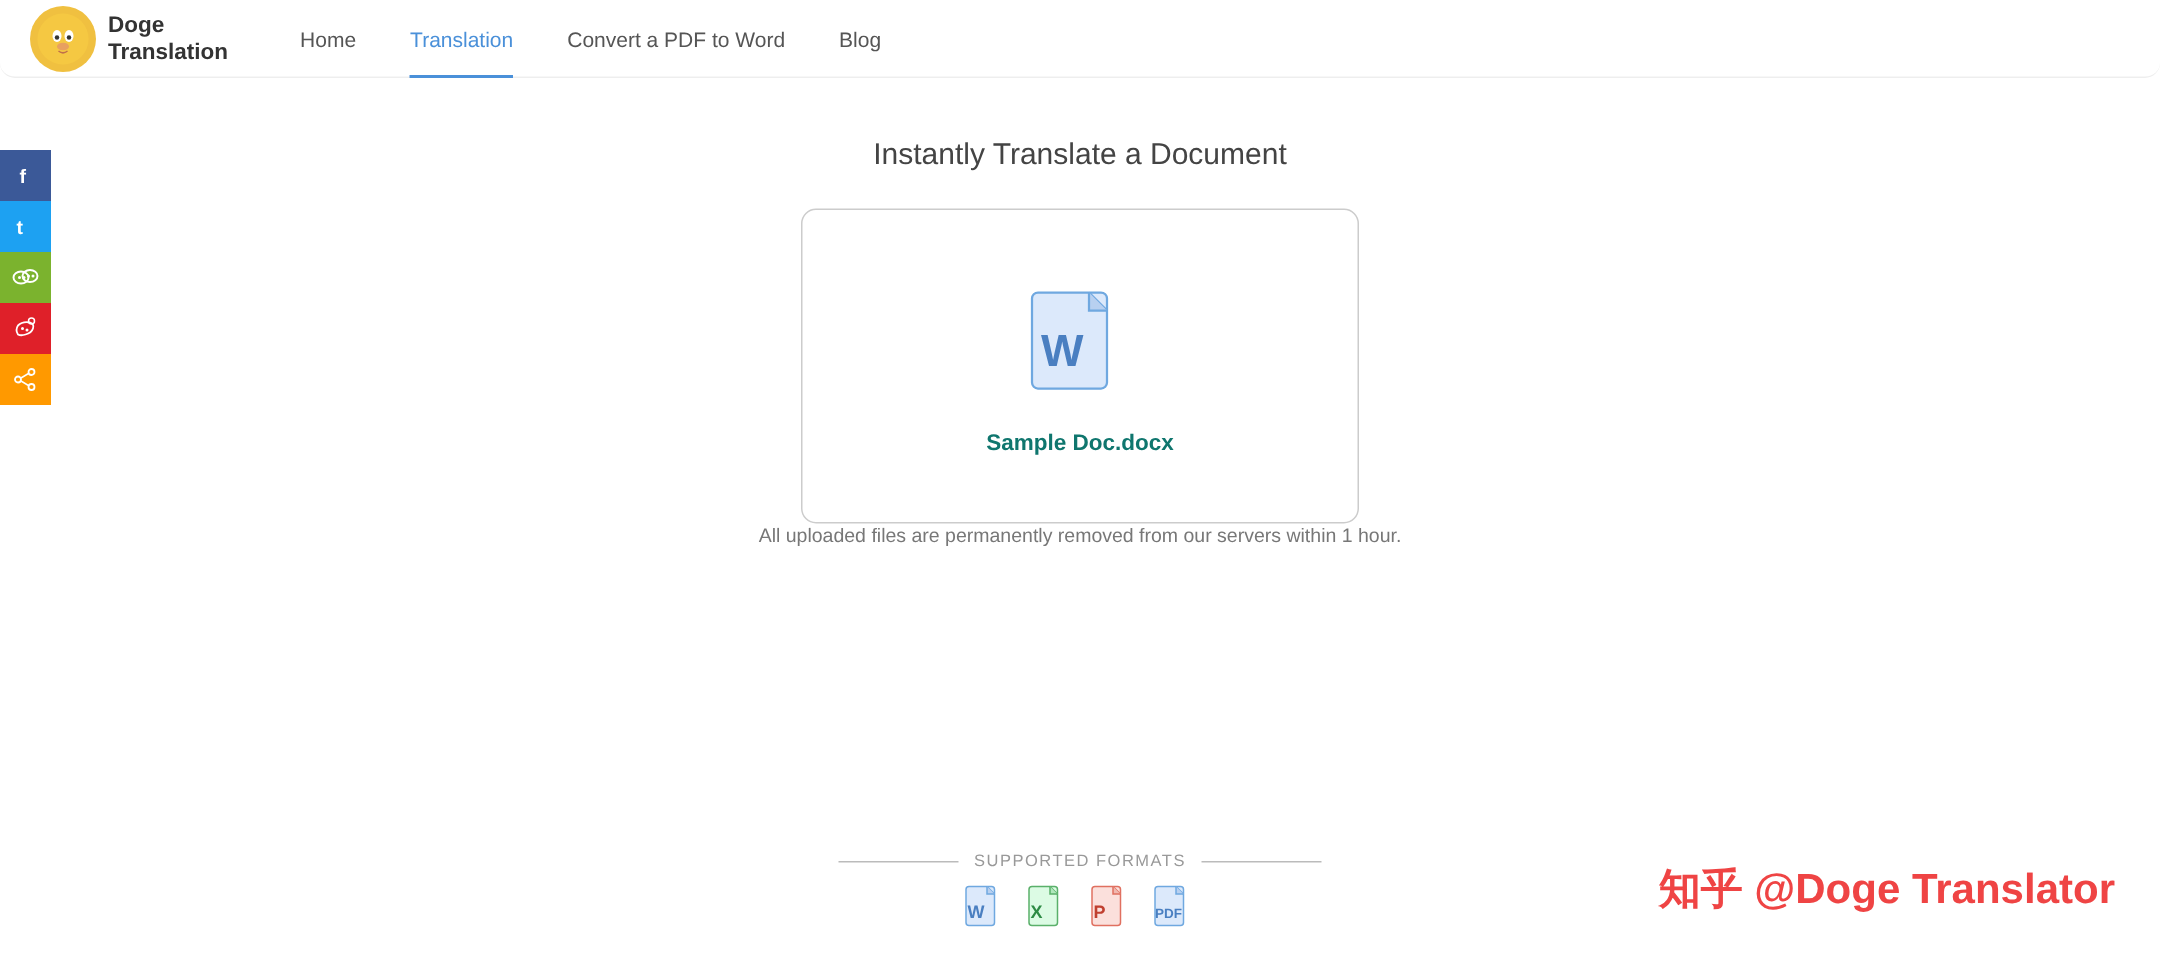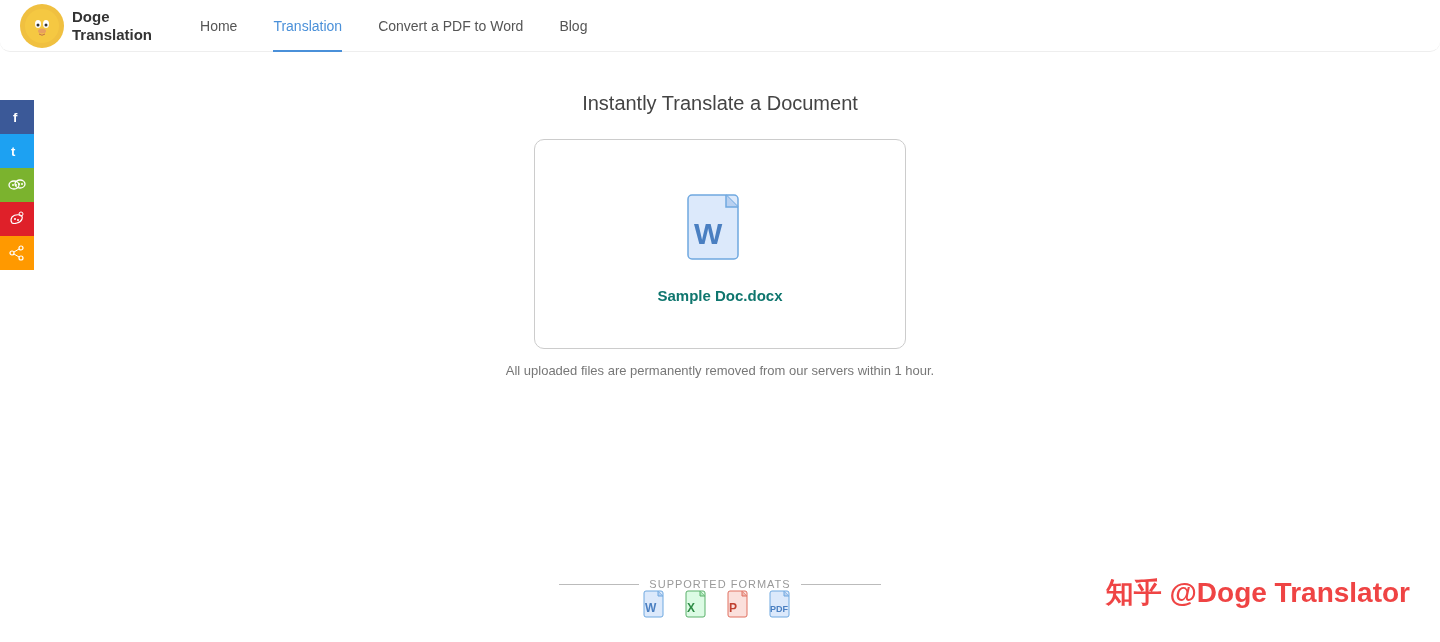--- a/index.html
+++ b/index.html
@@ -126,40 +126,40 @@
       margin-bottom: 14px;
     }
 
     .file-name {
       font-size: 15px;
       font-weight: bold;
       color: #0f766e;
     }
 
     .privacy-note {
-      margin-top: 14px;
       font-size: 13px;
       color: #777;
     }
 
     
     .formats-section {
       position: absolute;
       bottom: 20px;
       left: 50%;
       transform: translateX(-50%);
       display: flex;
       flex-direction: column;
       align-items: center;
       width: 400px;
     }
     .formats-header {
       display: flex;
       align-items: center;
       gap: 10px;
+      margin-bottom: 10px;
     }
     .formats-line {
       flex: 1;
       height: 1px;
       background: #bbb;
       width: 80px;
     }
     .formats-label {
       font-size: 11px;
       color: #999;

